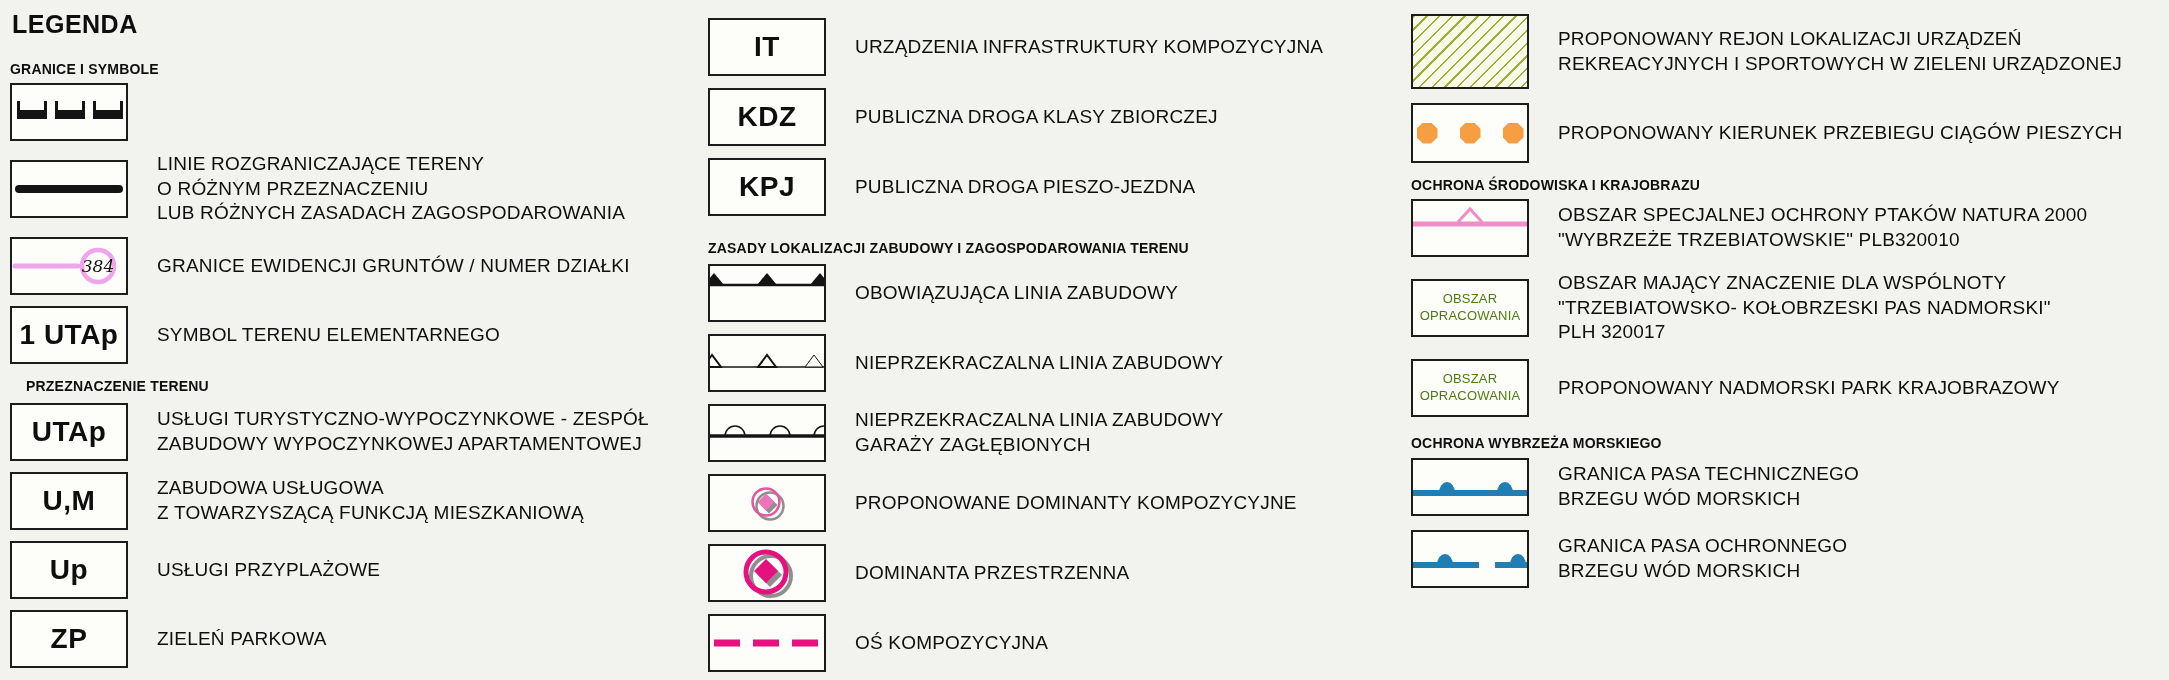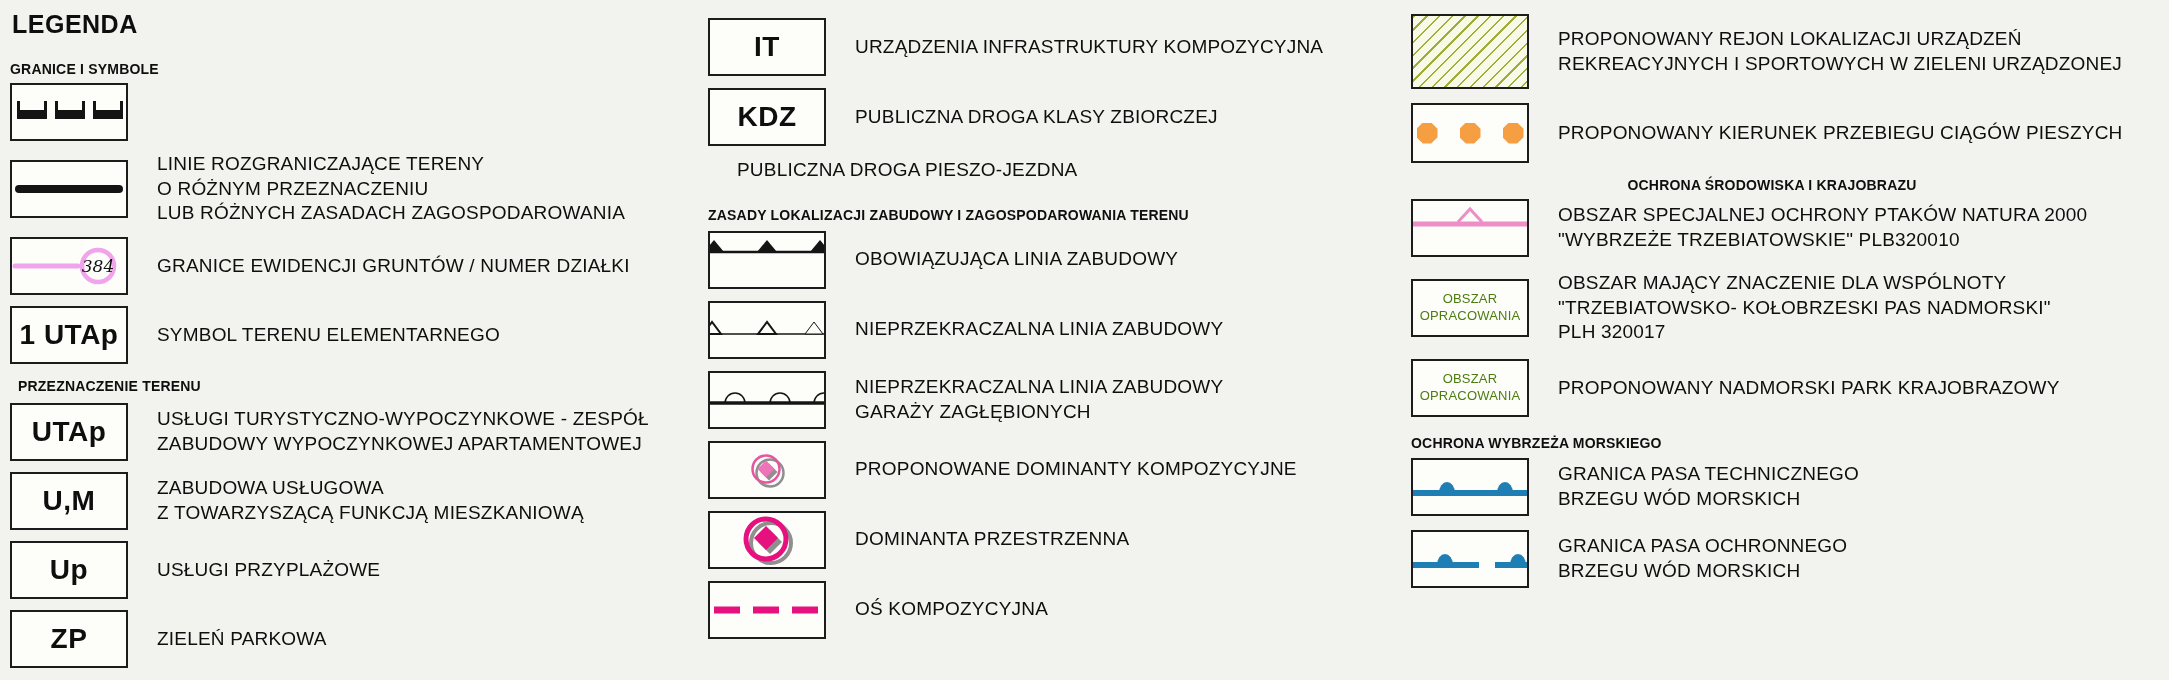--- a/index.html
+++ b/index.html
@@ -43,27 +43,27 @@
   .diamond-gray{fill:var(--shadow);}
   .diamond-magenta{fill:var(--magenta);}
   .diamond-pink{fill:var(--pink-diamond);}
   .axis-ln{stroke:var(--magenta);}
   .natura-ln{stroke:var(--natura);fill:none;}
   .blue-ln{stroke:var(--blue);}
   .blue-fill{fill:var(--blue);}
   
   .col-left .sec-1{margin:22px 0 6px 0;}
   .col-left .row{margin-bottom:11px;}
-  .col-left .sec-2{margin:14px 0 9px 8px;}
+  .col-left .sec-2{margin:14px 0 9px 16px;}
   .col-mid .row-first{margin-top:18px;}
   .col-mid .row{margin-bottom:12px;}
   .col-mid .sec-1{margin:24px 0 8px 0;}
   .col-right .row-first{margin-top:14px;}
   .col-right .row{margin-bottom:14px;}
-  .col-right .sec-1{margin:12px 0 6px 0;text-align:center;}
+  .col-right .sec-1{margin:12px 0 6px 0;}
   .col-right .sec-2{margin:18px 0 7px 0;}
 </style>
 </head>
 <body>
 
 <div class="page">
 
   <div class="col col-left">
     <div class="title">LEGENDA</div>
     <div class="sec sec-1">GRANICE I SYMBOLE</div>
@@ -152,20 +152,23 @@
       </div>
       <div class="lbl">URZĄDZENIA INFRASTRUKTURY KOMPOZYCYJNA</div>
     </div>
     <div class="row">
       <div class="sym">
         <span class="code">KDZ</span>
       </div>
       <div class="lbl">PUBLICZNA DROGA KLASY ZBIORCZEJ</div>
     </div>
     <div class="row">
+      <div class="sym">
+        <span class="code">KPJ</span>
+      </div>
       <div class="lbl">PUBLICZNA DROGA PIESZO-JEZDNA</div>
     </div>
 
     <div class="sec sec-1">ZASADY LOKALIZACJI ZABUDOWY I ZAGOSPODAROWANIA TERENU</div>
 
     <div class="row">
       <div class="sym">
         <svg width="114" height="54" viewBox="0 0 114 54">
           <line x1="0" y1="19" x2="114" y2="19" class="ln-black" stroke-width="2.5"></line>
           <polygon points="-6,19 14,19 4,7" class="fill-black"></polygon>

